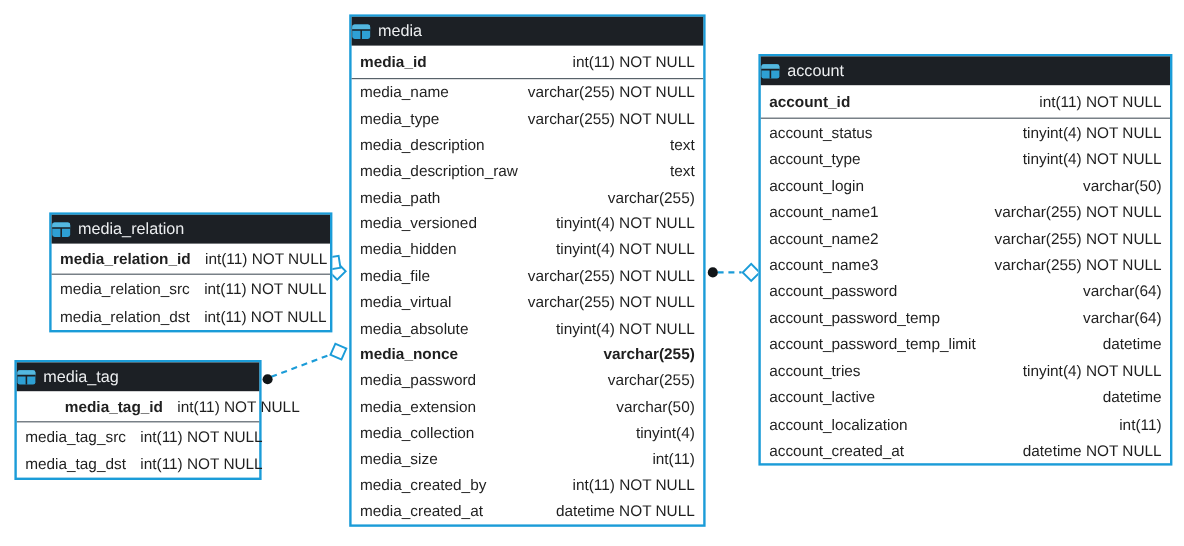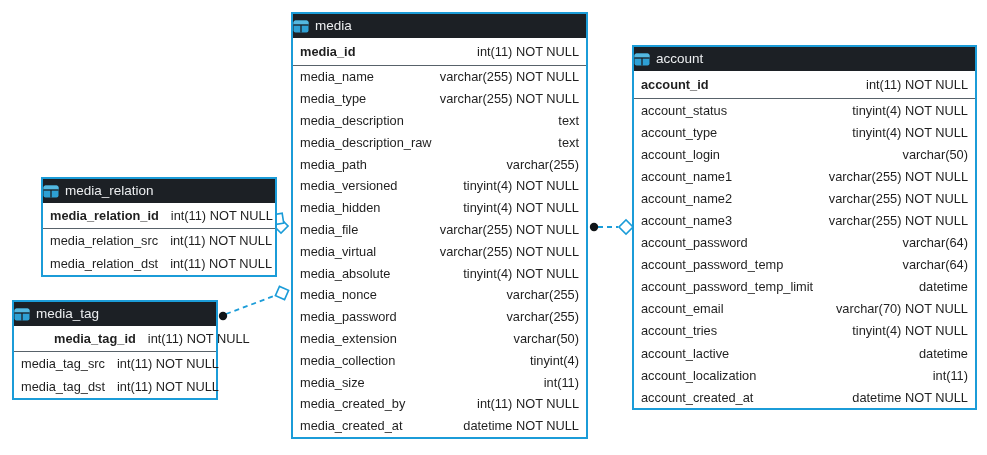--- a/index.html
+++ b/index.html
@@ -114,21 +114,21 @@
     <span class="ctype">varchar(255) NOT NULL</span>
   </div>
         <div class="row" style="height: 21.8px;">
     <span class="cname">media_virtual</span>
     <span class="ctype">varchar(255) NOT NULL</span>
   </div>
         <div class="row" style="height: 21.8px;">
     <span class="cname">media_absolute</span>
     <span class="ctype">tinyint(4) NOT NULL</span>
   </div>
-        <div class="row" style="height: 21.8px;">
+        <div class="row" style="height: 21.8px; font-weight: bold;">
     <span class="cname">media_nonce</span>
     <span class="ctype">varchar(255)</span>
   </div>
         <div class="row" style="height: 21.8px;">
     <span class="cname">media_password</span>
     <span class="ctype">varchar(255)</span>
   </div>
         <div class="row" style="height: 21.8px;">
     <span class="cname">media_extension</span>
     <span class="ctype">varchar(50)</span>
@@ -198,24 +198,20 @@
   </div>
         <div class="row" style="height: 22.1px;">
     <span class="cname">account_password_temp</span>
     <span class="ctype">varchar(64)</span>
   </div>
         <div class="row" style="height: 22.1px;">
     <span class="cname">account_password_temp_limit</span>
     <span class="ctype">datetime</span>
   </div>
         <div class="row" style="height: 22.1px;">
-    <span class="cname">account_email</span>
-    <span class="ctype">varchar(70) NOT NULL</span>
-  </div>
-        <div class="row" style="height: 22.1px;">
     <span class="cname">account_tries</span>
     <span class="ctype">tinyint(4) NOT NULL</span>
   </div>
         <div class="row" style="height: 22.1px;">
     <span class="cname">account_lactive</span>
     <span class="ctype">datetime</span>
   </div>
         <div class="row" style="height: 22.1px;">
     <span class="cname">account_localization</span>
     <span class="ctype">int(11)</span>

